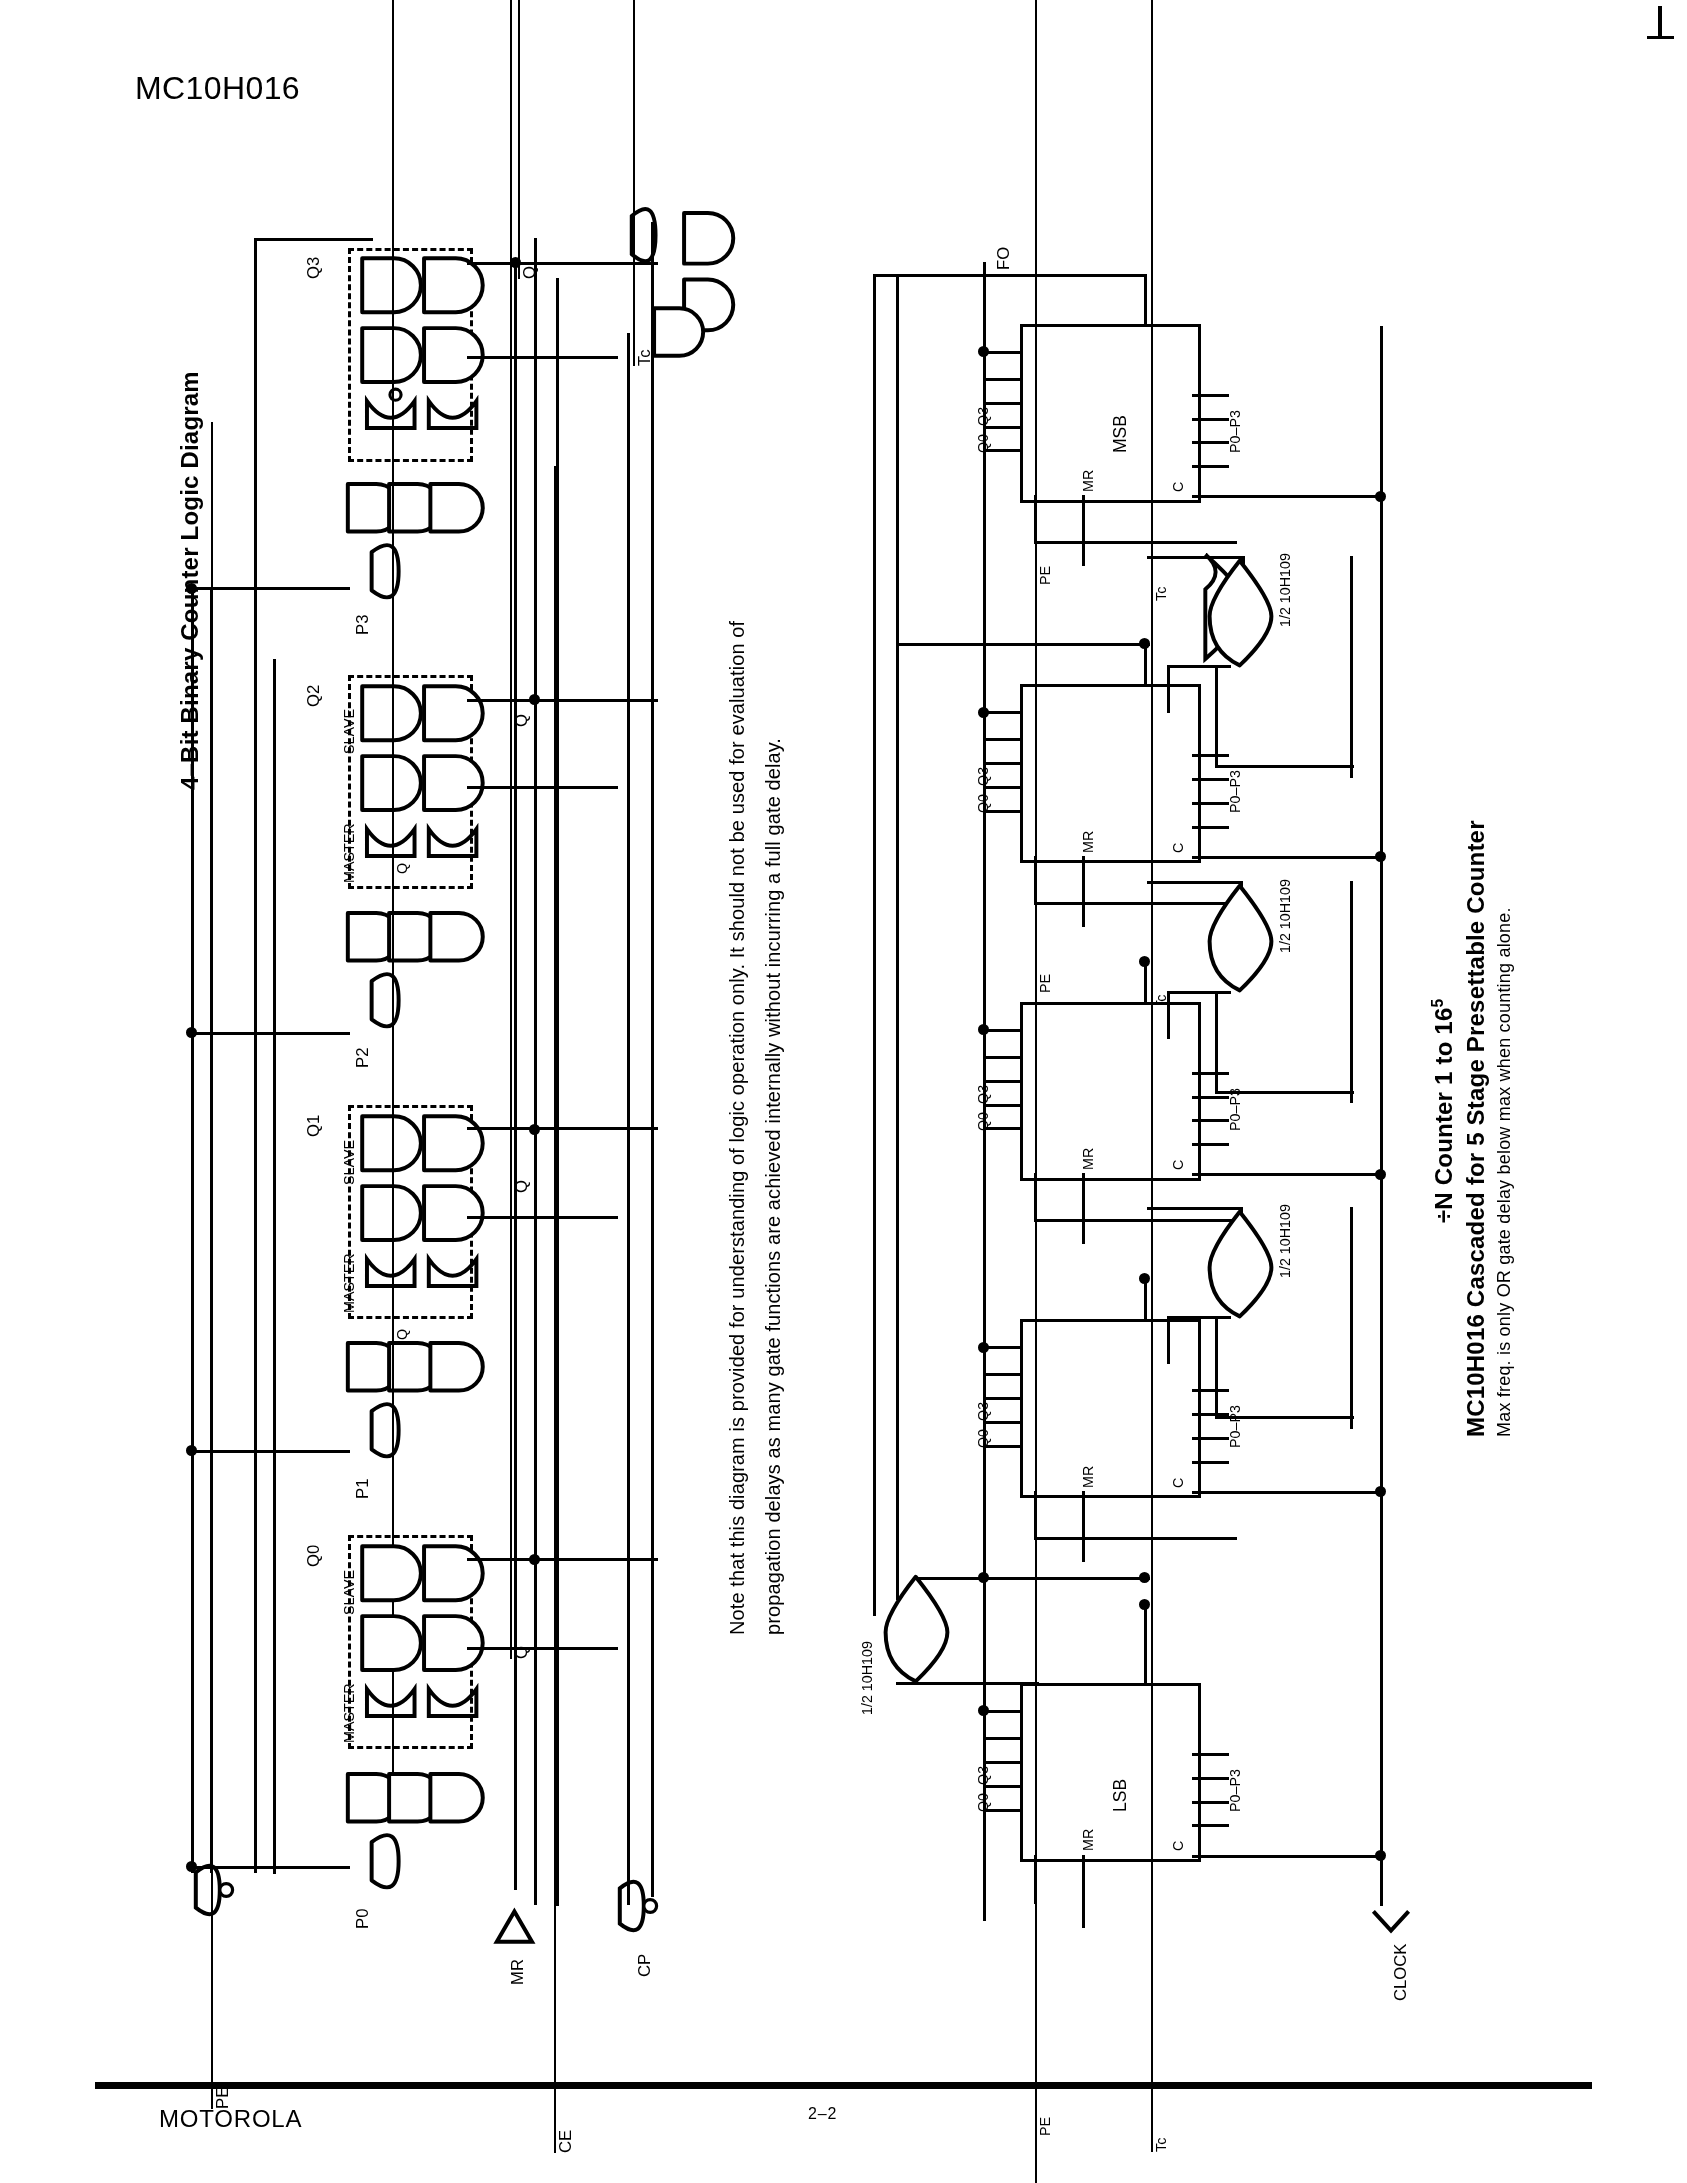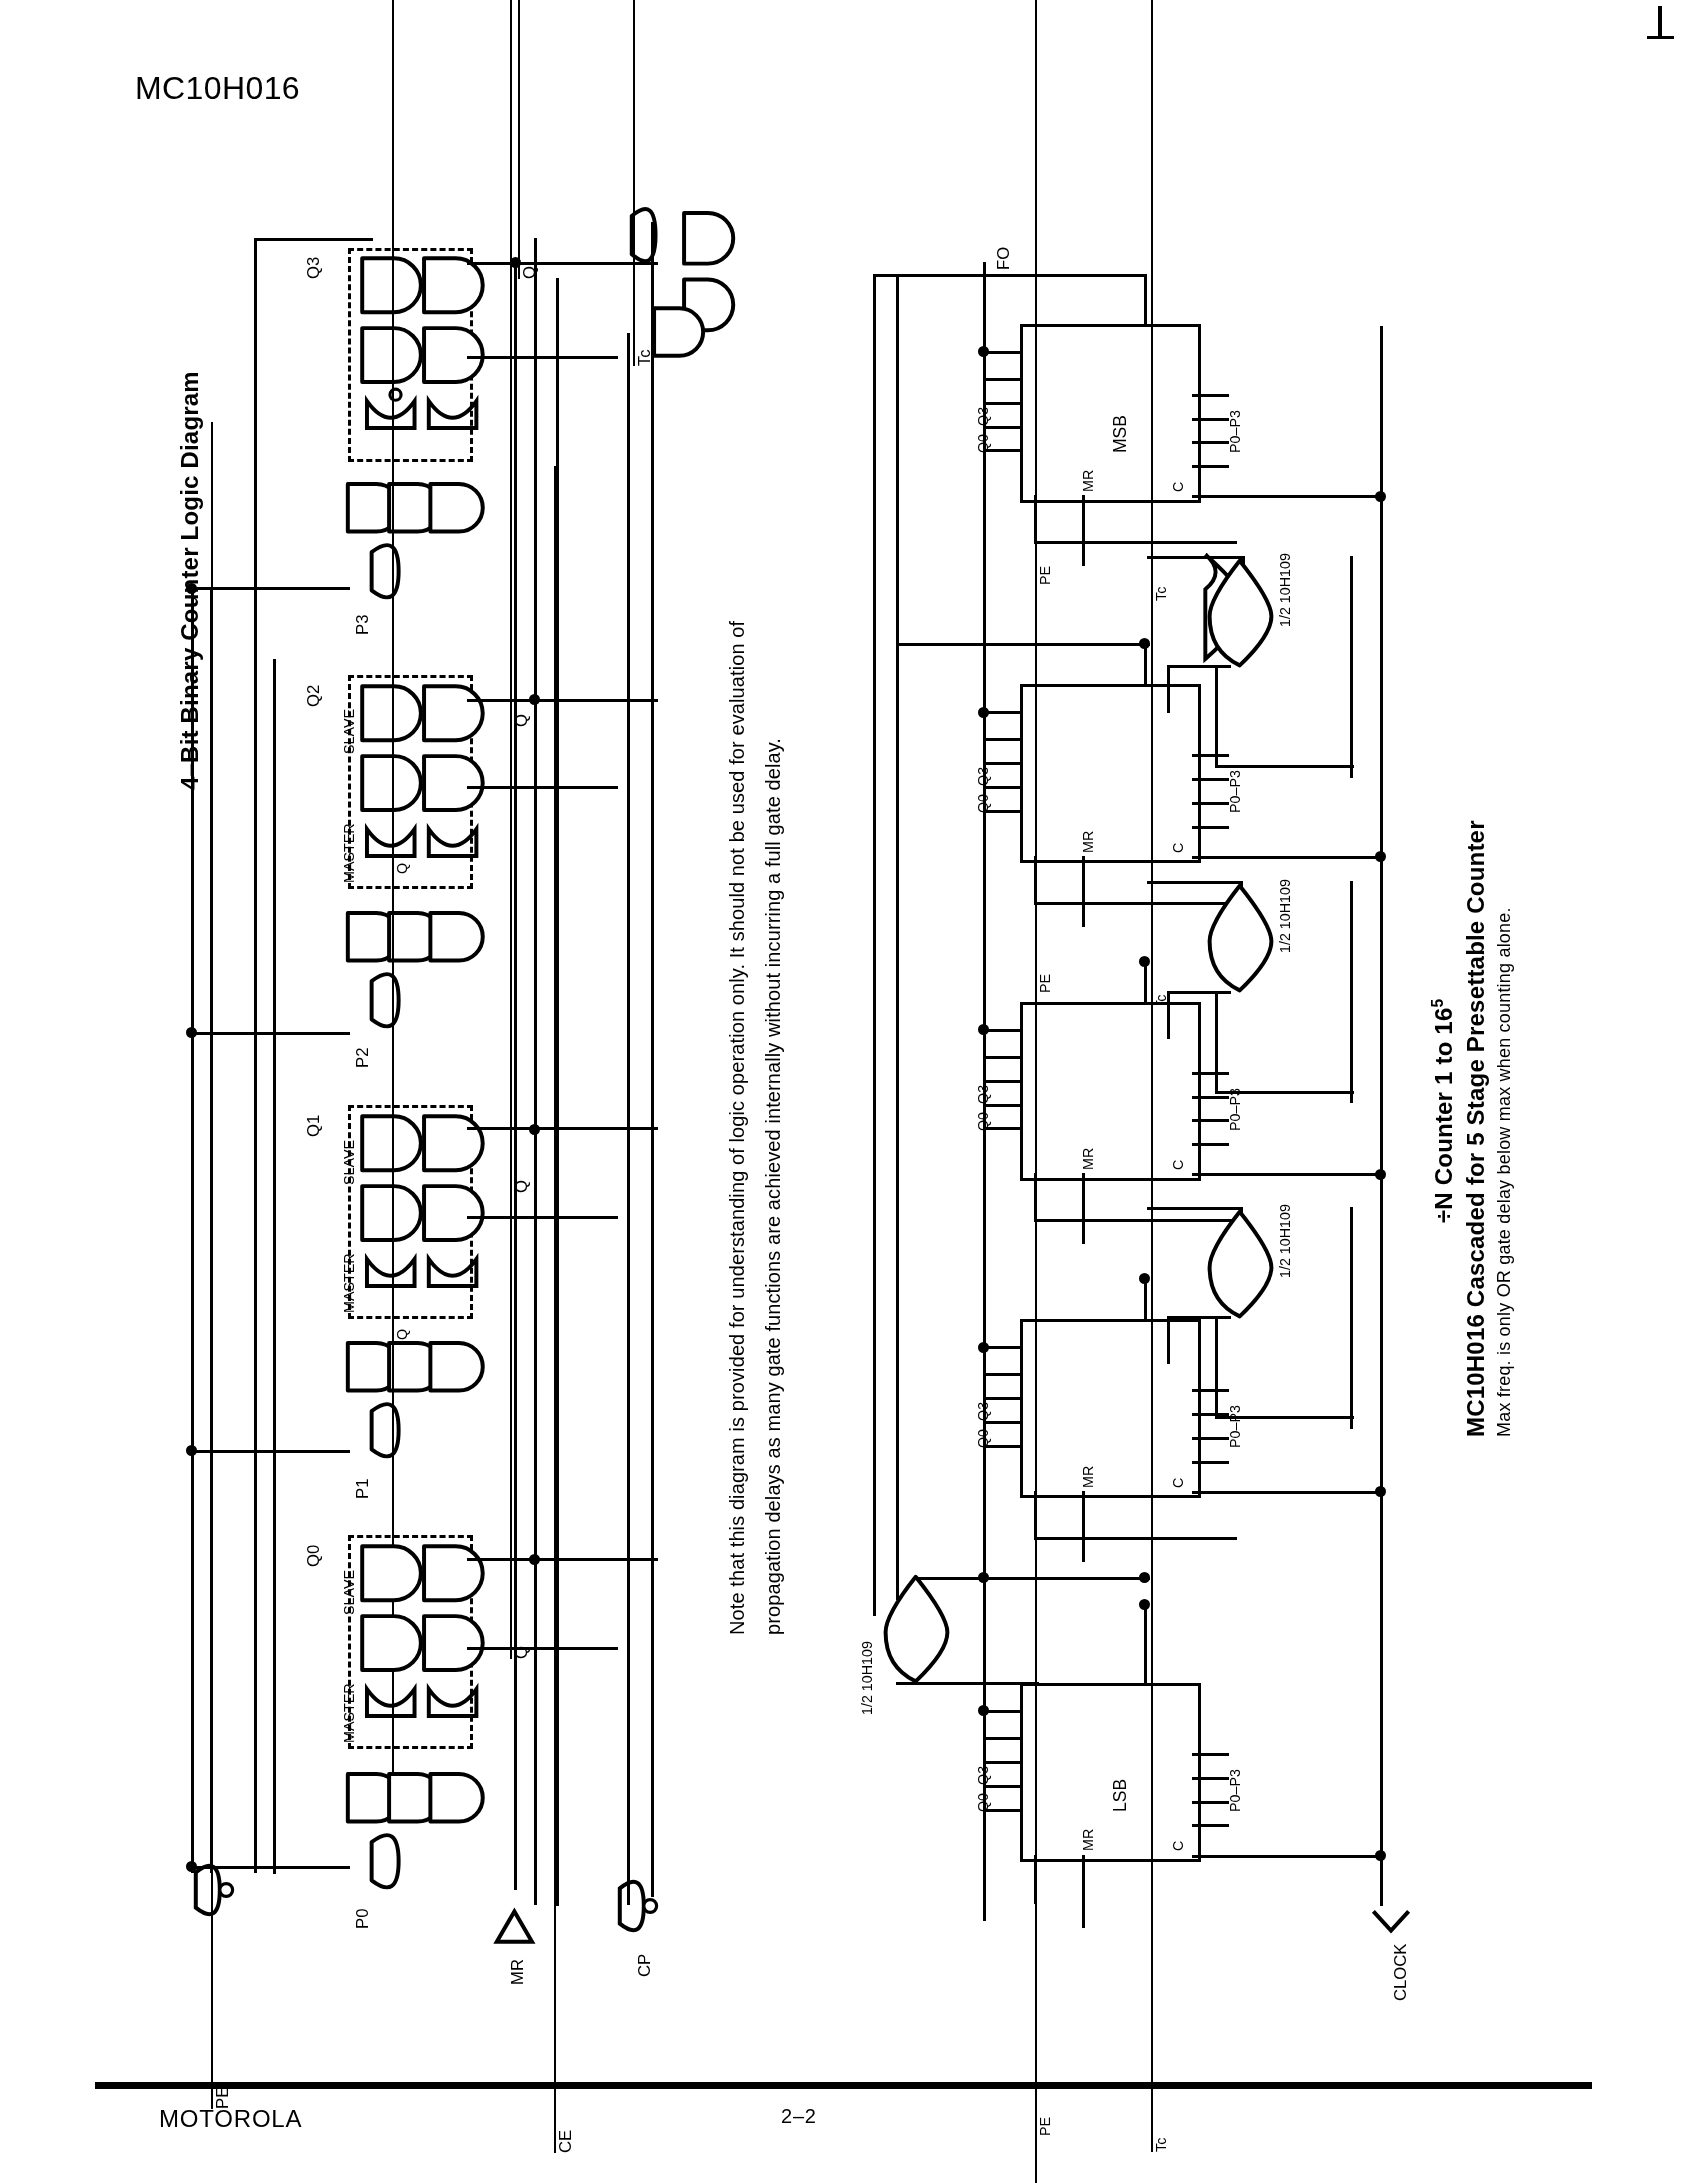--- a/index.html
+++ b/index.html
@@ -9,21 +9,21 @@
   .page{position:absolute;inset:0;}
 
   
   #part-title{position:absolute;left:135px;top:70px;font-size:32px;font-weight:400;letter-spacing:0.4px;}
   #corner-mark{position:absolute;right:12.7px;top:6.4px;width:27px;height:33px;}
   #corner-mark .v{position:absolute;right:12.7px;top:0;width:3.2px;height:33px;background:#000;}
   #corner-mark .h{position:absolute;right:0;bottom:0;width:27px;height:3.2px;background:#000;}
 
   #footer-rule{position:absolute;left:95px;top:2082px;width:1497px;height:7.1px;background:#000;}
   #footer-left{position:absolute;left:159px;top:2105px;font-size:24px;letter-spacing:0.8px;}
-  #footer-page{position:absolute;left:781px;top:2105px;font-size:20px;letter-spacing:0.8px;}
+  #footer-page{position:absolute;left:808px;top:2105px;font-size:16px;letter-spacing:0.8px;}
 
   
   .rot{position:absolute;transform-origin:0 0;transform:rotate(-90deg);white-space:nowrap;}
 
   .ttl{font-size:24px;font-weight:bold;letter-spacing:0.2px;}
   .sub{font-size:18px;letter-spacing:0.2px;}
   .note{font-size:20px;letter-spacing:0.1px;}
   .lbl{font-size:16.7px;}
   .lbl-s{font-size:14.3px;}
   .blk{font-size:17.5px;}

